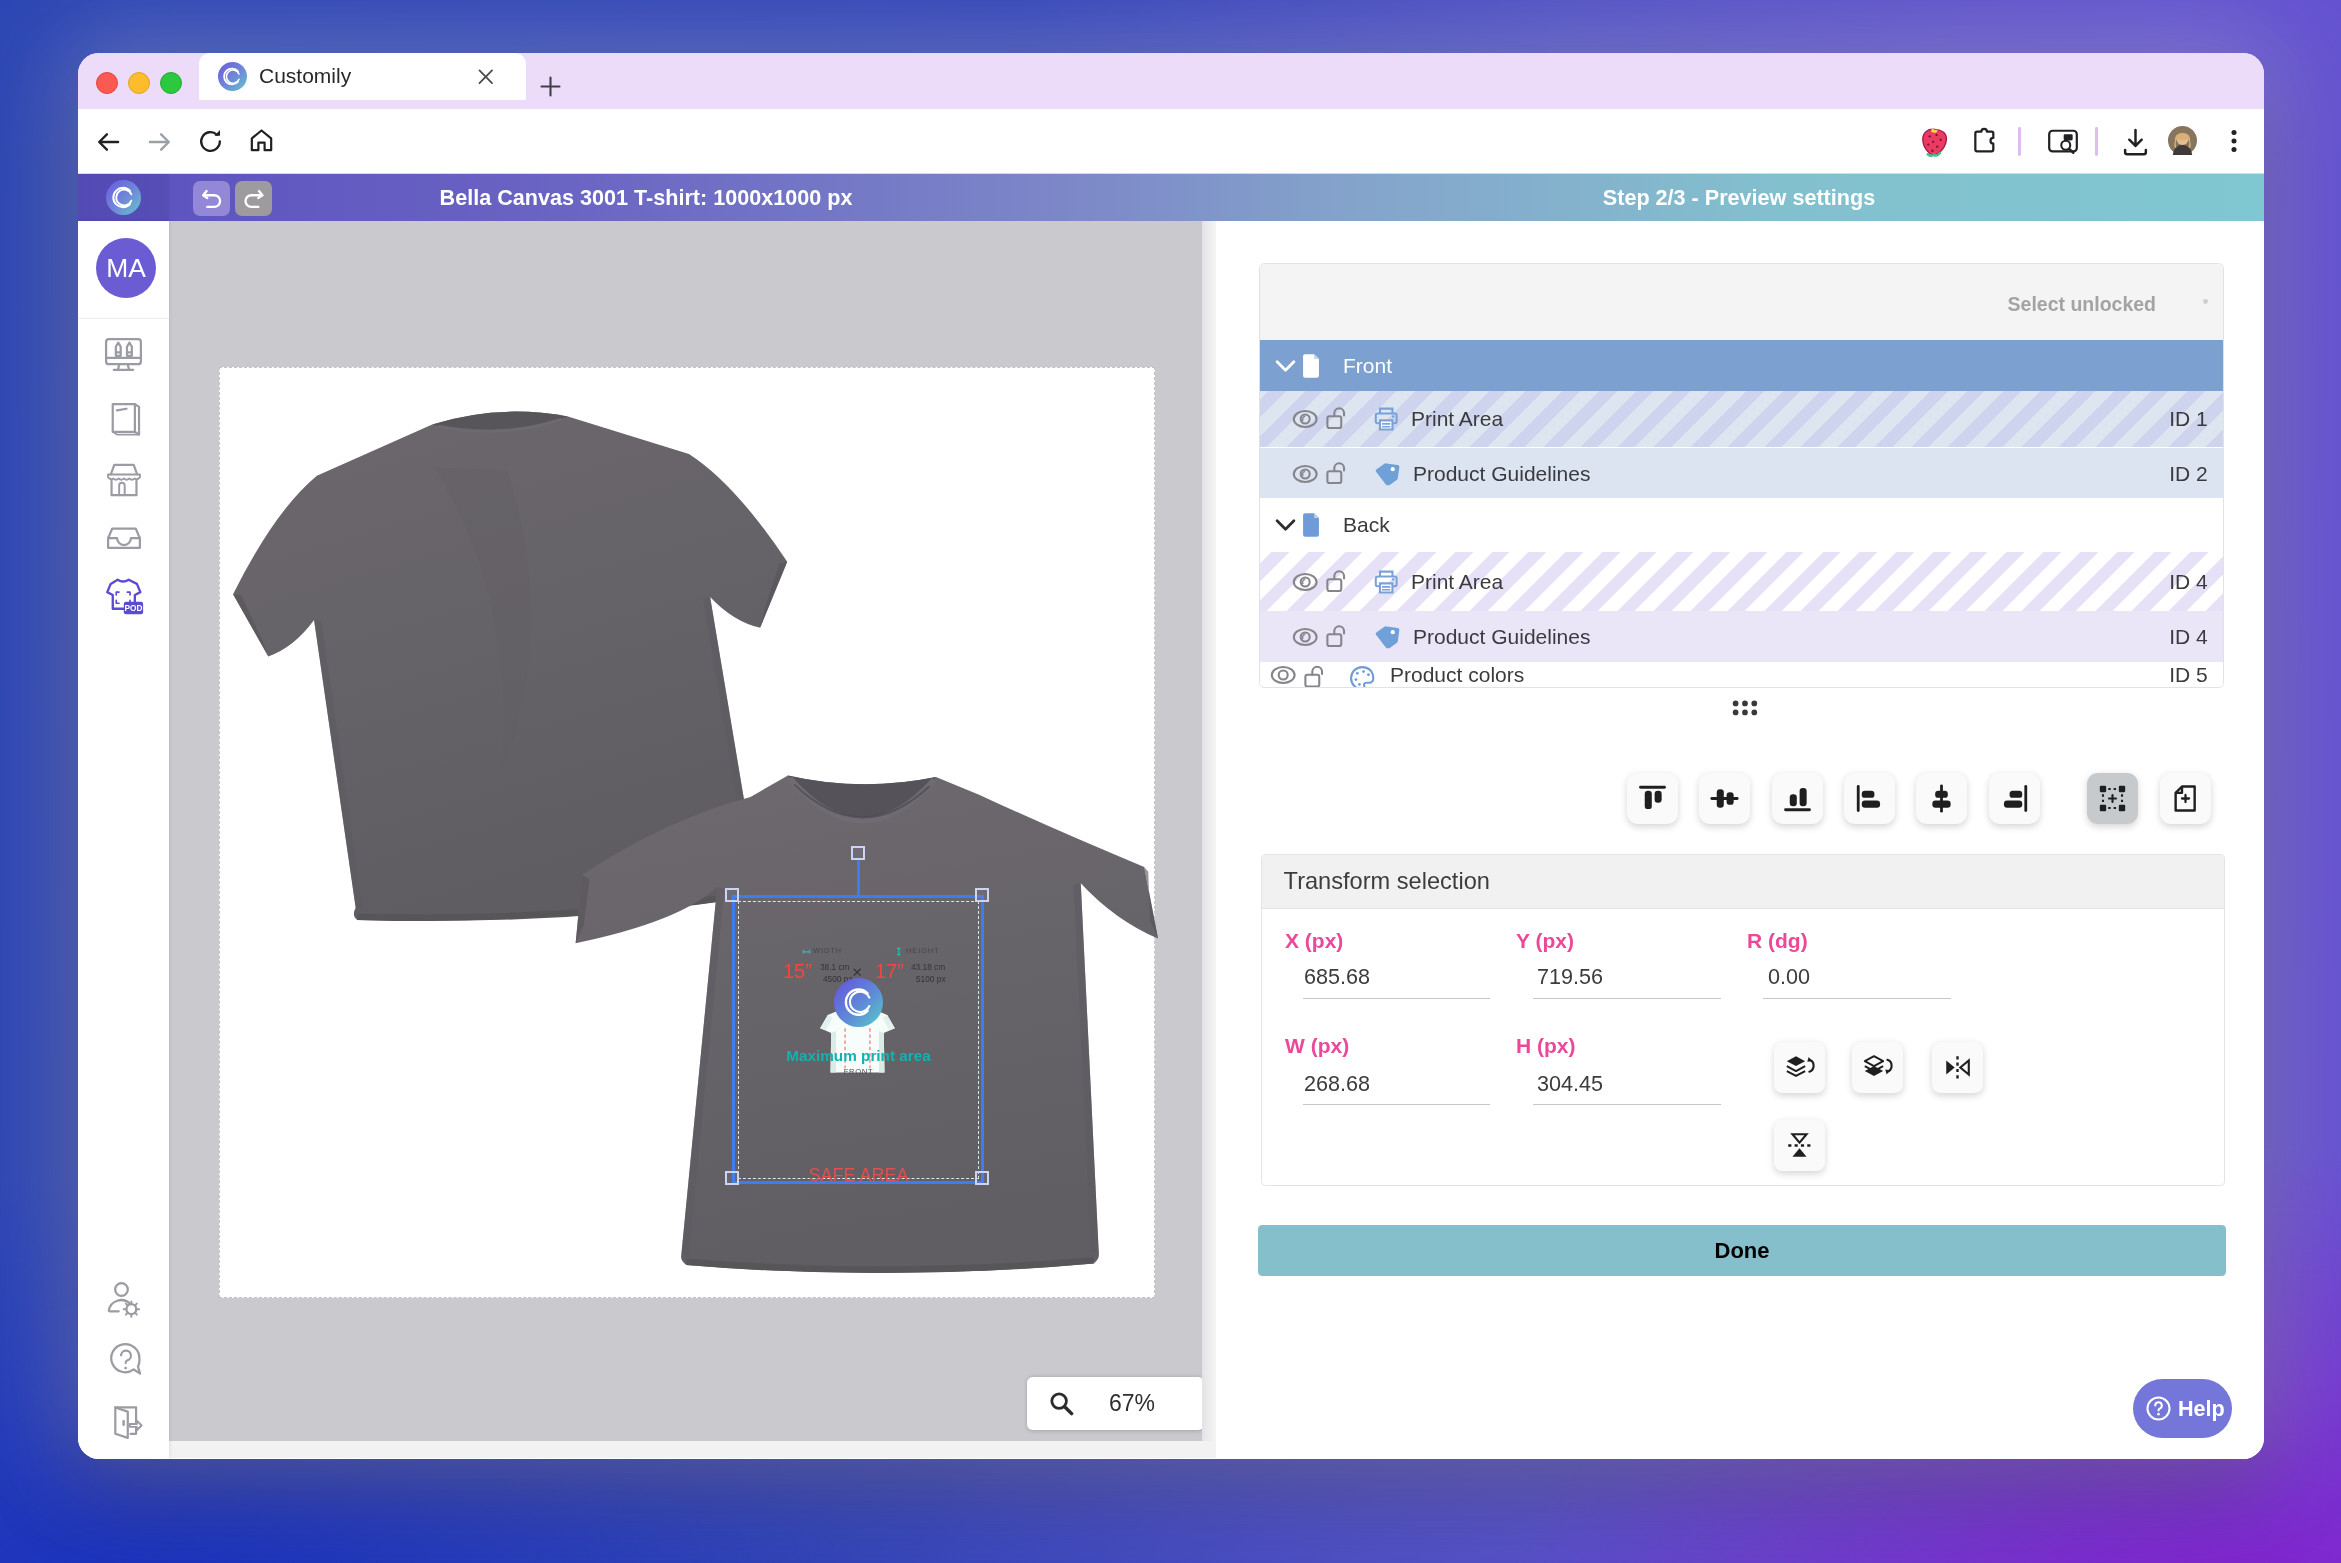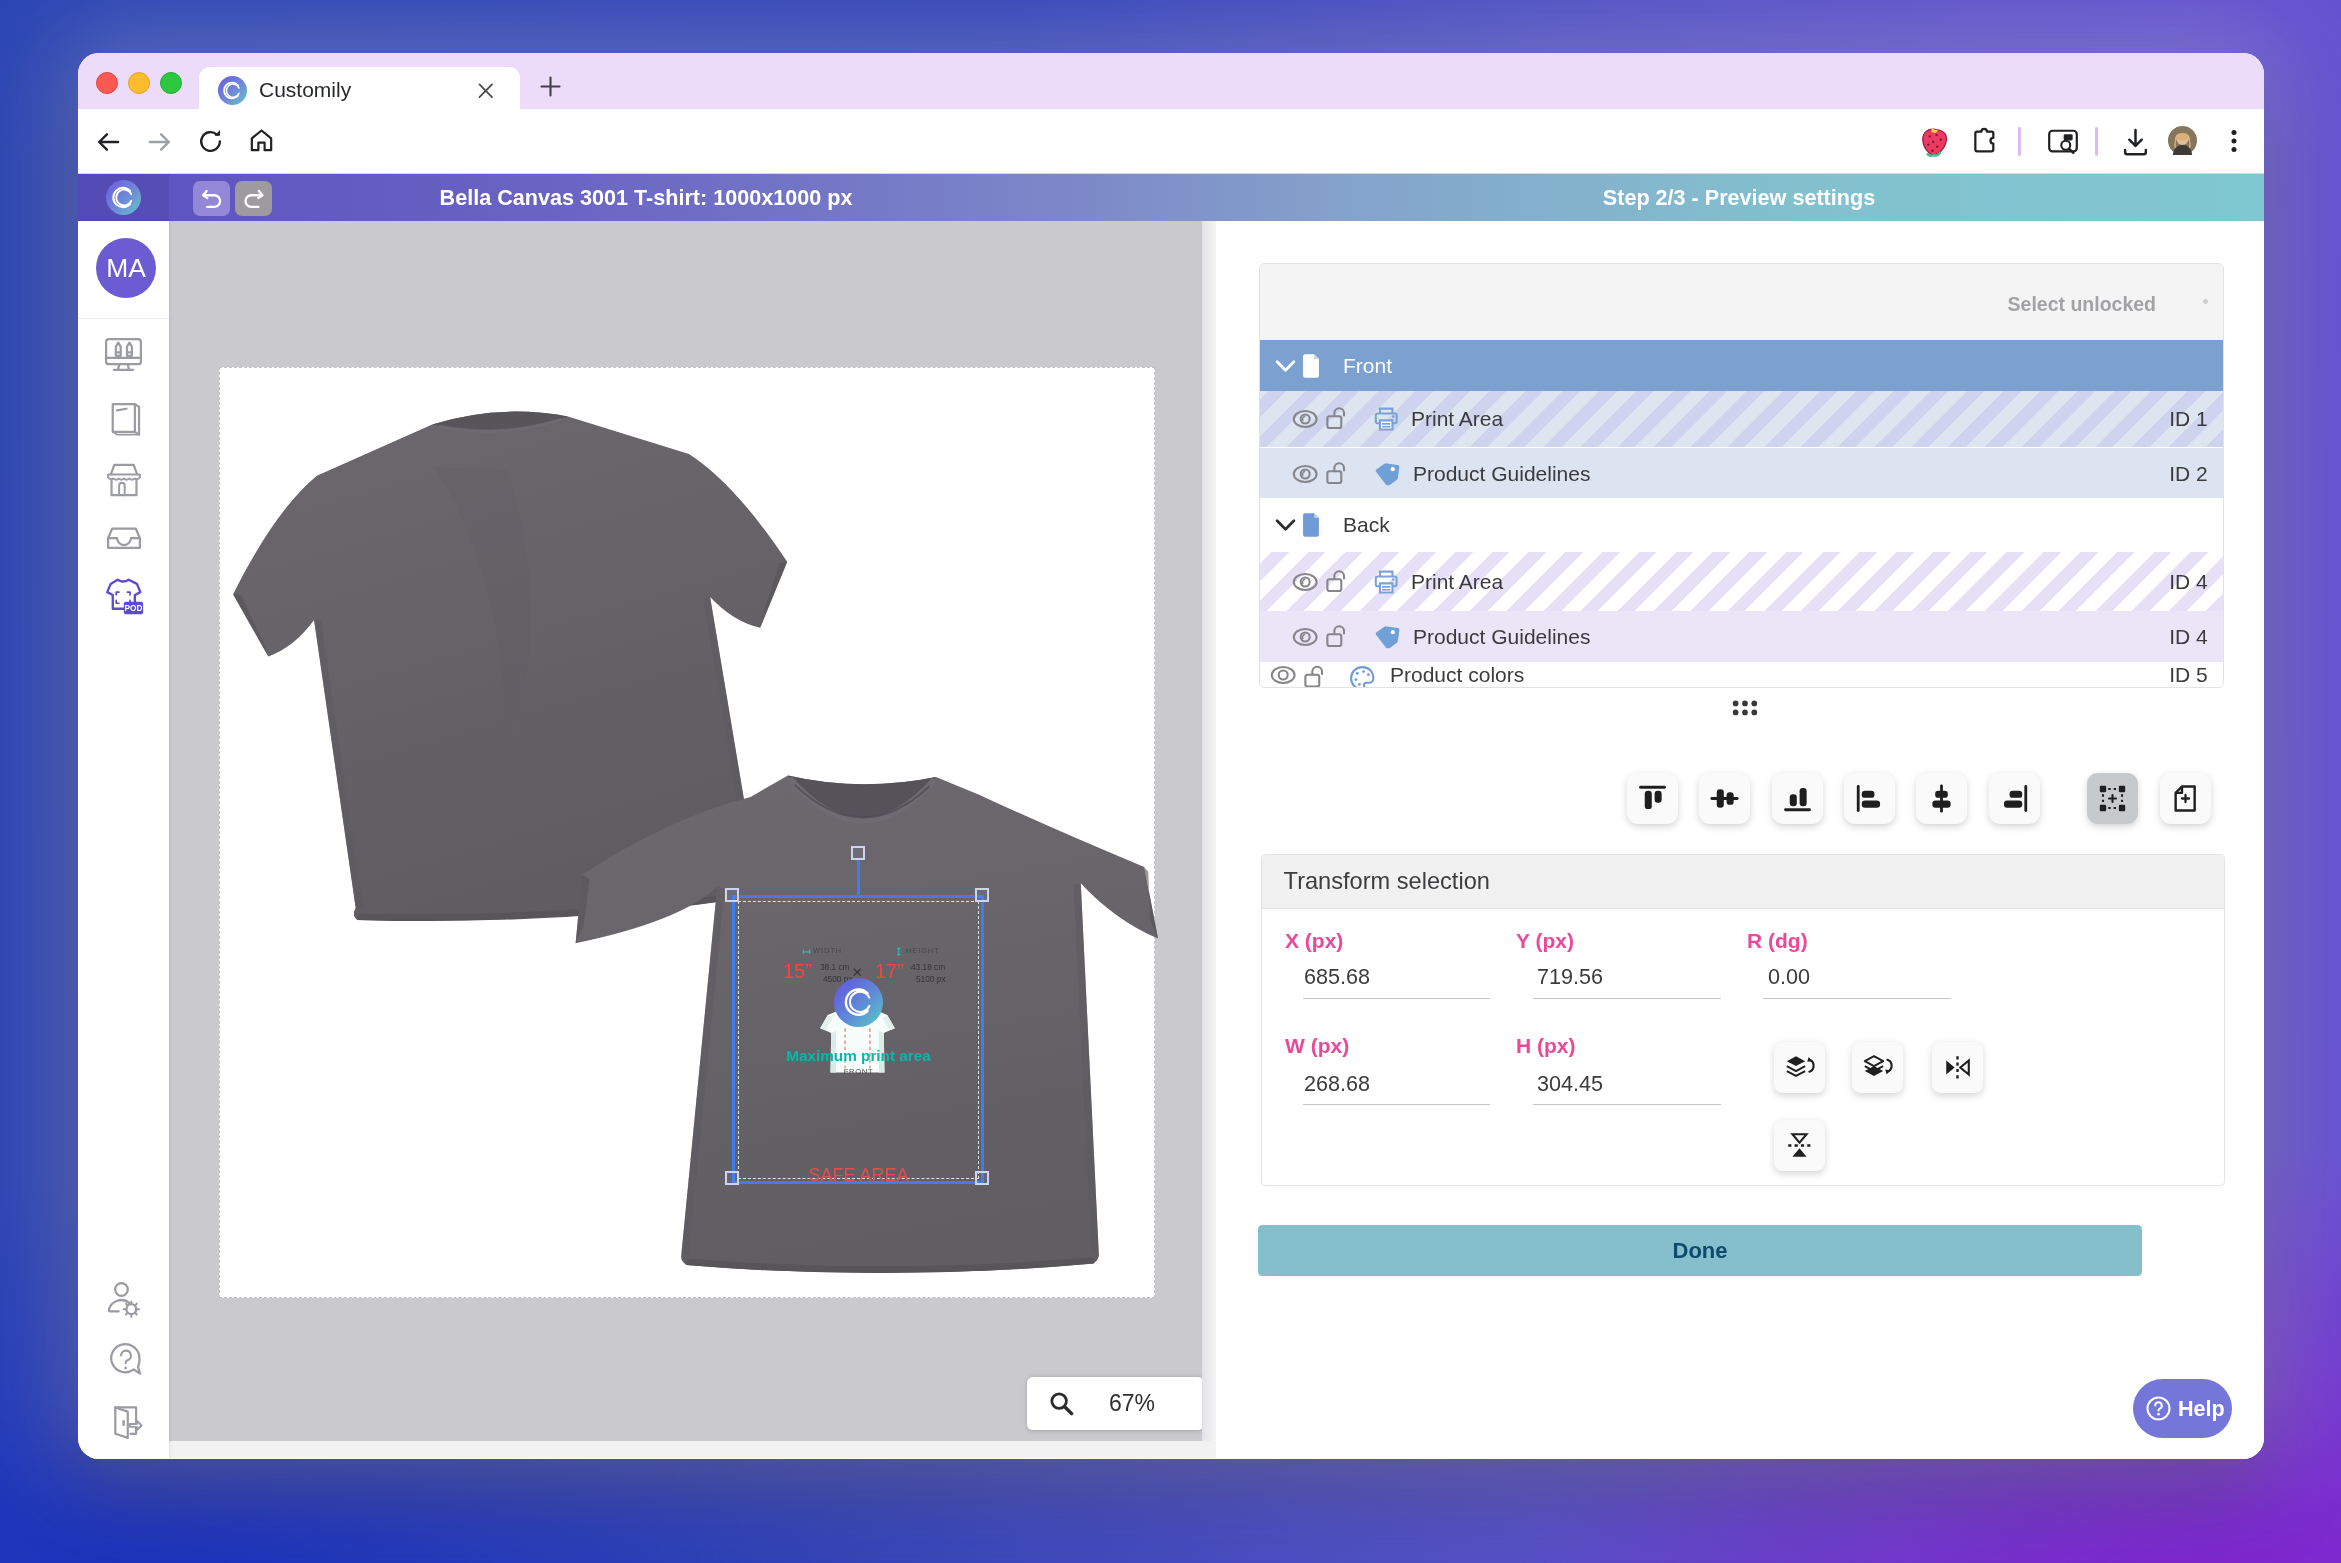--- a/index.html
+++ b/index.html
@@ -9,21 +9,21 @@
  radial-gradient(1252px 904px at 96% 108%, rgba(140,16,206,.85), rgba(140,16,206,0) 60%),
  linear-gradient(97deg,#2c46b3 0%,#3345b8 40%,#5050c4 62%,#5e52cb 78%,#6752d2 100%);}
 .window{position:absolute;left:78px;top:53px;width:2186px;height:1406px;border-radius:21px;overflow:hidden;background:#fff;
  box-shadow:0 0 97px 14px rgba(255,255,255,.28), 0 31px 83px rgba(10,5,60,.45);}
 
 .titlebar{position:absolute;left:0;top:0;width:100%;height:56px;background:#ecdbf9;}
 .tl{position:absolute;top:19px;width:20px;height:20px;border-radius:50%;}
 .tl.r{left:18px;background:#fb5a52;border:0.7px solid #e4443c;}
 .tl.y{left:50px;background:#fdbc2e;border:0.7px solid #e0a321;}
 .tl.g{left:82px;background:#2bc840;border:0.7px solid #1eae33;}
-.tab{position:absolute;left:121px;top:14px;width:321px;height:47px;background:#fff;border-radius:11px 11px 0 0;}
+.tab{position:absolute;left:121px;top:0;width:321px;height:47px;background:#fff;border-radius:11px 11px 0 0;padding-left:6px;}
 .tabplus{position:absolute;left:460px;top:21px;width:25px;height:25px;color:#45474b;}
 
 .btoolbar{position:absolute;left:0;top:56px;width:100%;height:65px;background:#fff;border-bottom:0.7px solid #d9d9de;box-sizing:border-box;}
 .urlpill{position:absolute;left:220px;top:9.7px;width:1601px;height:46px;border-radius:23px;background:#e9e9ec;}
 
 .appheader{position:absolute;left:0;top:121px;width:100%;height:47px;
  background:linear-gradient(90deg,#5b51bf 0%,#6a64c3 22%,#7c87c8 45%,#84a3cb 58%,#83c0ce 78%,#7fc7d1 100%);}
 .logosq{position:absolute;left:0;top:0;width:91px;height:47px;background:rgba(25,15,95,.10);}
 .undo{position:absolute;left:115px;top:7px;width:37px;height:35px;border-radius:7px;background:#9388d8;}
 .redo{position:absolute;left:157px;top:7px;width:37px;height:35px;border-radius:7px;background:#9d9b9d;}
@@ -59,21 +59,21 @@
 
 .tcard{position:absolute;left:45px;top:633px;width:962px;height:330px;border:1.4px solid #e4e4e6;border-radius:4.2px;background:#fff;}
 .tchead{position:absolute;left:0;top:0;width:100%;height:53px;background:#f1f1f2;border-bottom:1.4px solid #e4e4e6;}
 .tchead span{position:absolute;left:21.6px;top:12.5px;font-size:23.6px;color:#3d3d3f;}
 .flabel{position:absolute;font-size:21px;font-weight:bold;color:#ec4899;}
 .fvalue{position:absolute;font-size:21.6px;color:#3c3c3e;}
 .fline{position:absolute;height:1.4px;background:#c6c6c9;}
 .tbtn{position:absolute;width:51px;height:51px;border-radius:8.3px;background:#fafafa;box-shadow:0 2.1px 7px rgba(0,0,0,.16);}
 .ab{position:absolute;left:10.4px;top:10.4px;width:31px;height:31px;}
 .hdl{position:absolute;width:10.4px;height:10.4px;border:2.1px solid #ccd4f2;background:rgba(150,160,220,0.10);}
-.donebtn{position:absolute;left:42px;top:1004px;width:884px;height:51px;background:#85bfcc;border-radius:4.2px;color:#0c4a6e;font-weight:bold;font-size:22px;text-align:center;line-height:51px;}
+.donebtn{position:absolute;left:42px;top:1004px;width:968px;height:51px;background:#85bfcc;border-radius:4.2px;color:#000000;font-weight:bold;font-size:22px;text-align:center;line-height:51px;}
 .helppill{position:absolute;left:917px;top:1158px;width:99px;height:59px;border-radius:30px;background:#7477d9;color:#fff;}
 .helppill b{position:absolute;left:45px;top:17.4px;font-size:21.6px;}
 </style>
 </head>
 <body>
 <div class="window">
   <div class="titlebar">
     <div class="tl r"></div>
       <div class="tl y"></div>
       <div class="tl g"></div>

